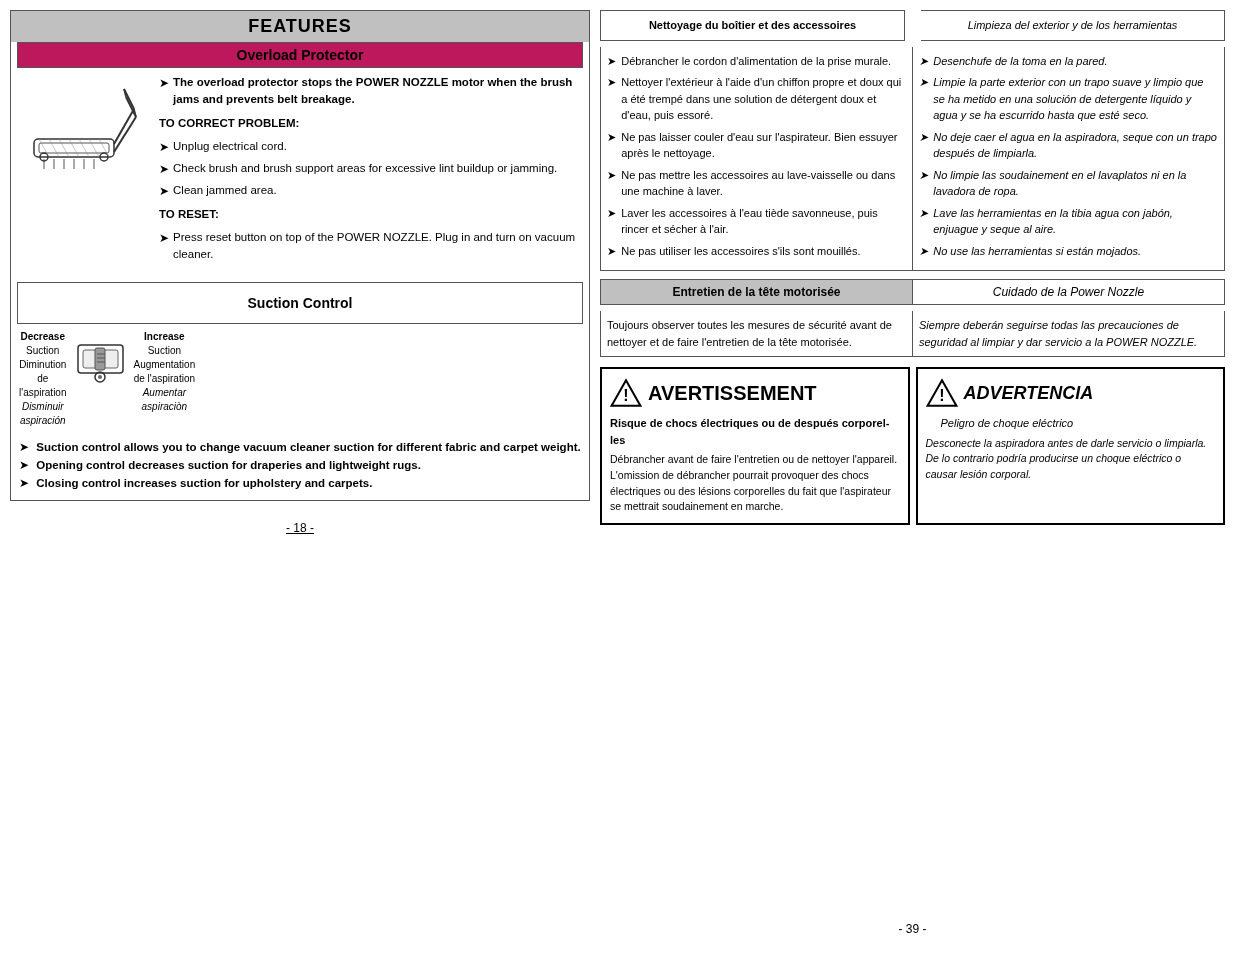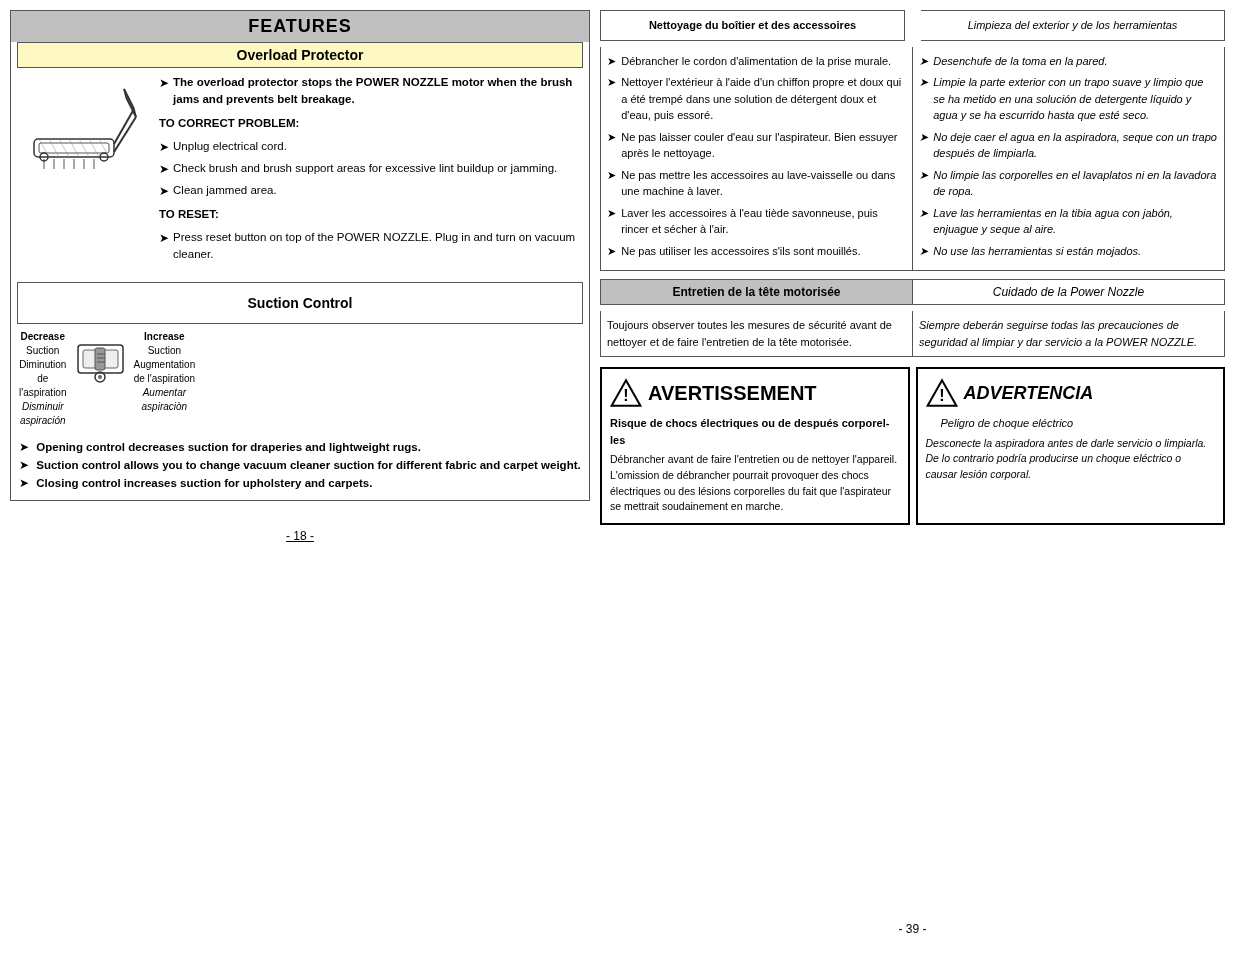--- a/index.html
+++ b/index.html
@@ -16,21 +16,21 @@
       display: flex;
       flex: 1;
       padding: 10px;
       gap: 10px;
     }
     
     .left-col {
       width: 580px;
       display: flex;
       flex-direction: column;
-      gap: 12px;
+      gap: 4px;
     }
     
     .right-col {
       flex: 1;
       display: flex;
       flex-direction: column;
       gap: 0;
     }
 
     
@@ -48,21 +48,21 @@
     }
 
     
     .section-header {
       border: 1.5px solid #555;
       text-align: center;
       font-size: 14px;
       font-weight: bold;
       padding: 4px;
       margin: 0 6px 6px 6px;
-      background: #fef9c3;
+      background: #be185d;
     }
     .overload-content {
       display: flex;
       padding: 0 8px 8px 8px;
       gap: 10px;
     }
     .overload-image {
       width: 130px;
       flex-shrink: 0;
       display: flex;
@@ -376,25 +376,25 @@
           <div class="increase-label">
             <span class="main-word">Increase</span>
             <span>Suction</span>
             <span>Augmentation de l'aspiration</span>
             <span><em>Aumentar aspiraciòn</em></span>
           </div>
         </div>
         <div class="suction-text">
           <div class="arrow-bullet">
             <span class="arrow">➤</span>
+            <strong>Suction control allows you to change vacuum cleaner suction for different fabric and carpet weight.</strong>
+          </div>
+          <div class="arrow-bullet">
+            <span class="arrow">➤</span>
             <strong>Opening control decreases suction for draperies and lightweight rugs.</strong>
-          </div>
-          <div class="arrow-bullet">
-            <span class="arrow">➤</span>
-            <strong>Suction control allows you to change vacuum cleaner suction for different fabric and carpet weight.</strong>
           </div>
           <div class="arrow-bullet">
             <span class="arrow">➤</span>
             <strong>Closing control increases suction for upholstery and carpets.</strong>
           </div>
         </div>
       </div>
 
     </div>
 
@@ -445,21 +445,21 @@
         <div class="bullet-item">
           <span class="bullet-arrow">➤</span>
           <span>Limpie la parte exterior con un trapo suave y limpio que se ha metido en una solución de detergente líquido y agua y se ha escurrido hasta que esté seco.</span>
         </div>
         <div class="bullet-item">
           <span class="bullet-arrow">➤</span>
           <span>No deje caer el agua en la aspiradora, seque con un trapo después de limpiarla.</span>
         </div>
         <div class="bullet-item">
           <span class="bullet-arrow">➤</span>
-          <span>No limpie las corporelles en el lavaplatos ni en la lavadora de ropa.</span>
+          <span>No limpie las soudainement en el lavaplatos ni en la lavadora de ropa.</span>
         </div>
         <div class="bullet-item">
           <span class="bullet-arrow">➤</span>
           <span>Lave las herramientas en la tibia agua con jabón, enjuague y seque al aire.</span>
         </div>
         <div class="bullet-item">
           <span class="bullet-arrow">➤</span>
           <span>No use las herramientas si están mojados.</span>
         </div>
       </div>

